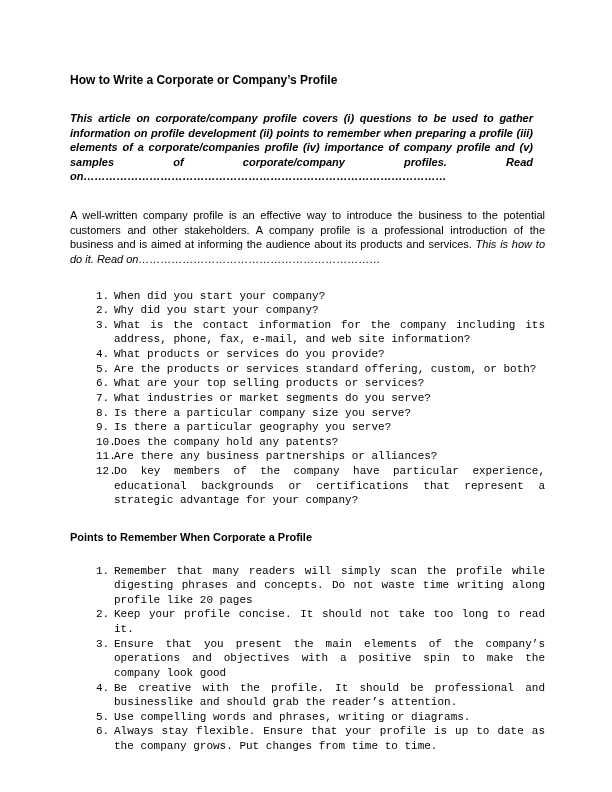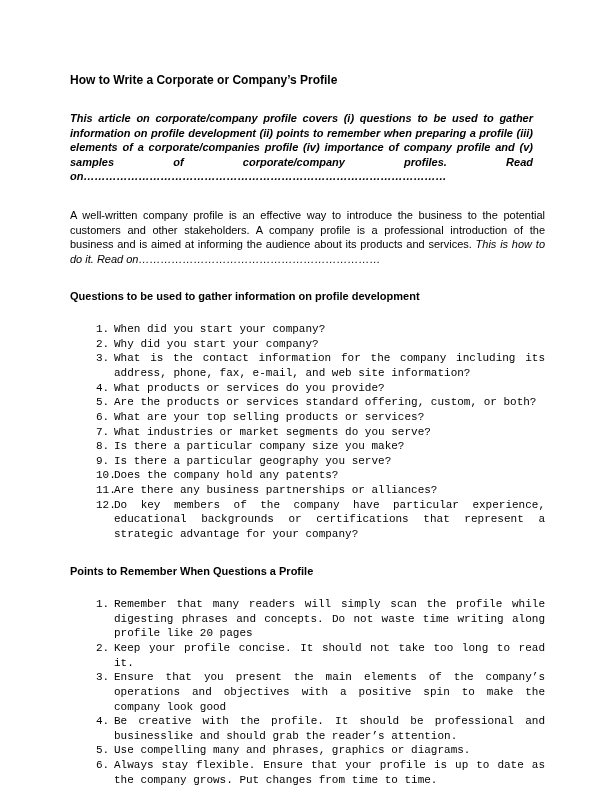--- a/index.html
+++ b/index.html
@@ -69,41 +69,40 @@
 
 <div class="page">
 
   <h1 class="doc-title">How to Write a Corporate or Company’s Profile</h1>
 
   <p class="summary">This article on corporate/company profile covers (i) questions to be used to gather information on profile development (ii) points to remember when preparing a profile (iii) elements of a corporate/companies profile (iv) importance of company profile and (v) samples of corporate/company profiles. Read on………………………………………………………………………………………</p>
 
 
   <p class="body-para"><span>A well-written company profile is an effective way to introduce the business to the potential customers and other stakeholders. A company profile is a professional introduction of the business and is aimed at informing the audience about its products and services. </span><span class="italic-run">This is how to do it. Read on…………………………………………………………</span></p>
 
-  <h2 class="section-heading">Questions to be used to gather information on profile development</h2>
 
   <ol class="doc-list">
     <li>When did you start your company?</li>
     <li>Why did you start your company?</li>
     <li>What is the contact information for the company including its address, phone, fax, e-mail, and web site information?</li>
     <li>What products or services do you provide?</li>
     <li>Are the products or services standard offering, custom, or both?</li>
     <li>What are your top selling products or services?</li>
     <li>What industries or market segments do you serve?</li>
-    <li>Is there a particular company size you make?</li>
+    <li>Is there a particular company size you serve?</li>
     <li>Is there a particular geography you serve?</li>
     <li>Does the company hold any patents?</li>
     <li>Are there any business partnerships or alliances?</li>
     <li>Do key members of the company have particular experience, educational backgrounds or certifications that represent a strategic advantage for your company?</li>
   </ol>
 
-  <h2 class="section-heading">Points to Remember When Questions a Profile</h2>
+  <h2 class="section-heading">Points to Remember When Corporate a Profile</h2>
 
   <ol class="doc-list">
     <li>Remember that many readers will simply scan the profile while digesting phrases and concepts. Do not waste time writing along profile like 20 pages</li>
     <li>Keep your profile concise. It should not take too long to read it.</li>
     <li>Ensure that you present the main elements of the company’s operations and objectives with a positive spin to make the company look good</li>
     <li>Be creative with the profile. It should be professional and businesslike and should grab the reader’s attention.</li>
-    <li>Use compelling many and phrases, graphics or diagrams.</li>
+    <li>Use compelling words and phrases, writing or diagrams.</li>
     <li>Always stay flexible. Ensure that your profile is up to date as the company grows. Put changes from time to time.</li>
   </ol>
 
 </div>
 
 </body></html>

